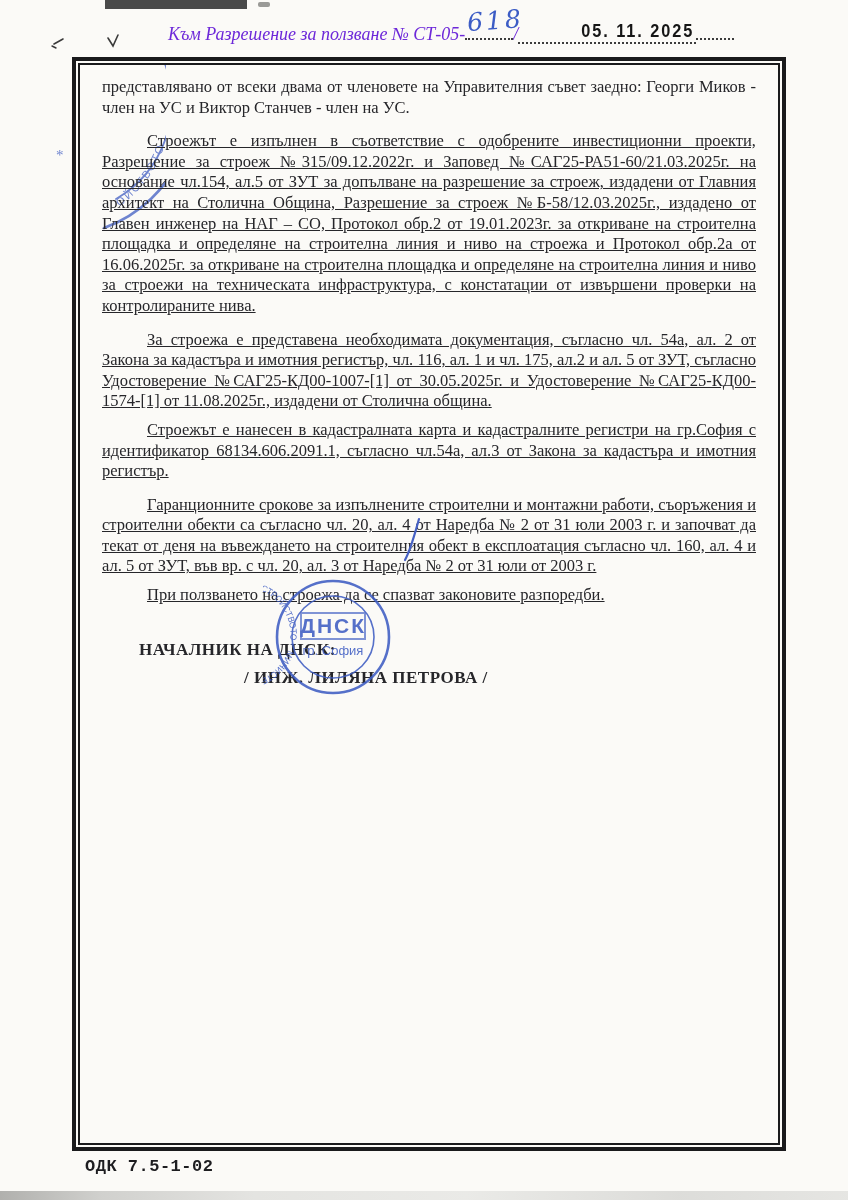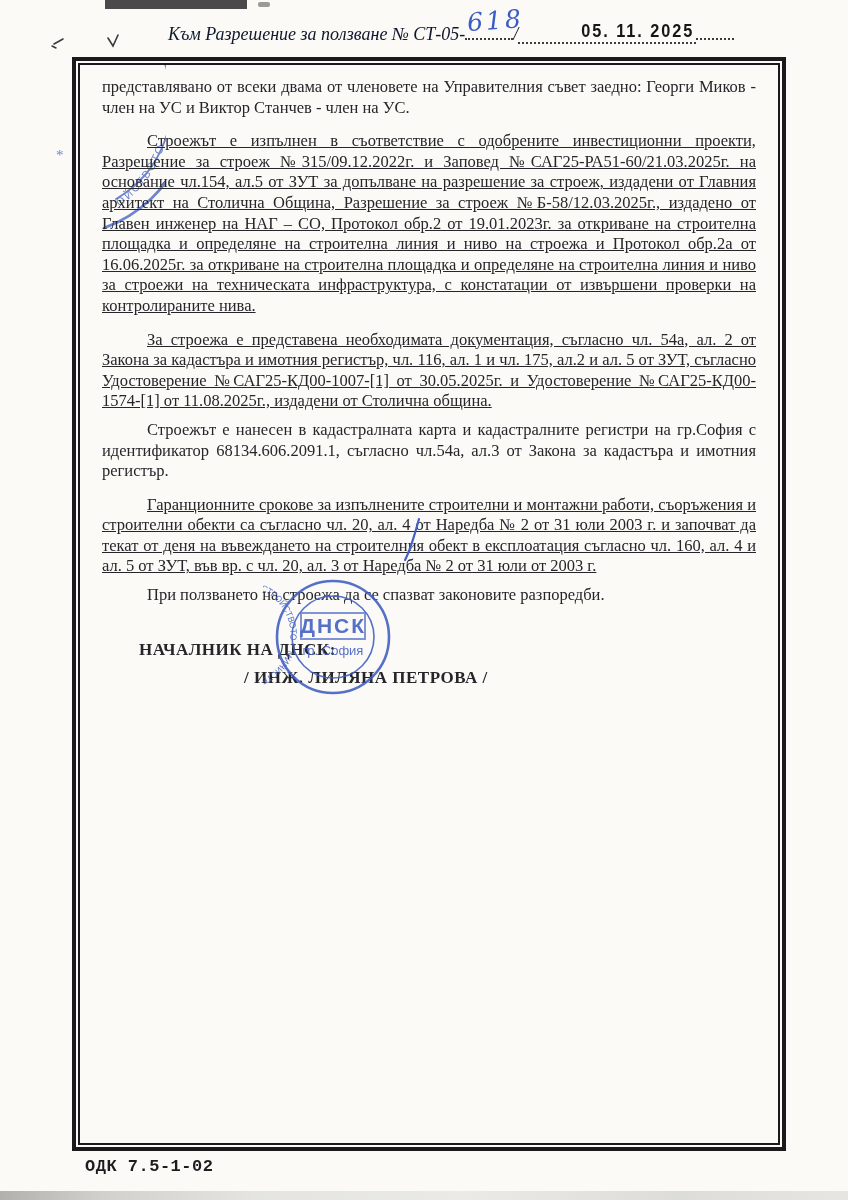--- a/index.html
+++ b/index.html
@@ -10,21 +10,21 @@
     color:#26262a;
   }
   
   .scan-bar-top{position:absolute;left:105px;top:0;width:142px;height:9px;background:#4a4a4a;}
   .scan-dot-top{position:absolute;left:258px;top:2px;width:12px;height:5px;background:#9a9a97;border-radius:2px;}
   .scan-strip-bottom{position:absolute;left:0;top:1191px;width:848px;height:9px;
     background:linear-gradient(to right,#a3a3a0 0%,#c9c9c6 12%,#e0e0dd 30%,#e7e7e4 55%,#d7d7d4 80%,#e2e2df 100%);
     opacity:.85;}
   
   .header{position:absolute;top:20px;left:168px;white-space:nowrap;font-size:18px;}
-  .h-label{font-style:italic;color:#0f172a;}
+  .h-label{font-style:italic;color:#6d28d9;}
   .dotline{display:inline-block;position:relative;border-bottom:2px dotted #3c3c3c;height:18px;vertical-align:baseline;}
   .w48{width:48px;} .w178{width:178px;text-align:right;} .w38{width:38px;}
   .hand-num{
     position:absolute;left:2px;top:-14px;
     font-family:"DejaVu Serif",serif;font-style:italic;font-size:25px;
     color:#3c5cc5;letter-spacing:3px;transform:rotate(-4deg);display:inline-block;
   }
   .date-stamp{
     position:relative;top:-3px;
     font-family:"Liberation Sans",sans-serif;font-weight:bold;font-size:17px;
@@ -32,21 +32,21 @@
   }
   
   .doc-box{position:absolute;left:72px;top:57px;width:714px;height:1094px;
     box-sizing:border-box;border:4px solid #1a1a1c;}
   .doc-box-inner{position:absolute;inset:2px;border:2px solid #1a1a1c;}
   .doc-content{position:absolute;inset:0;padding:4px 14px 0 14px;
     font-size:16.5px;line-height:20.6px;text-align:justify;}
   .doc-content p{margin:8px;}
   .indent{text-indent:45px;}
   .gap-above{margin-top:13px !important;text-decoration:underline;}
-  .gap-small{margin-top:2px !important;}
+  .gap-small{margin-top:2px !important;text-decoration:underline;}
   
   .sig-block{margin-top:34px;font-weight:bold;font-size:17px;}
   .sig-title{margin-left:45px;letter-spacing:.5px;}
   .sig-name{margin-left:150px;margin-top:8px;letter-spacing:.5px;}
   
   .footer-code{position:absolute;left:85px;top:1157px;font-weight:bold;font-size:17px;letter-spacing:.5px;color:#1d1d20;font-family:Liberation Mono, monospace;}
   
   .stamp-main{position:absolute;left:263px;top:567px;width:140px;height:140px;opacity:.88;}
   .stamp-fragment{position:absolute;left:36px;top:26px;width:130px;height:215px;opacity:.8;}
   .pen-slash{position:absolute;left:400px;top:517px;width:26px;height:48px;}

